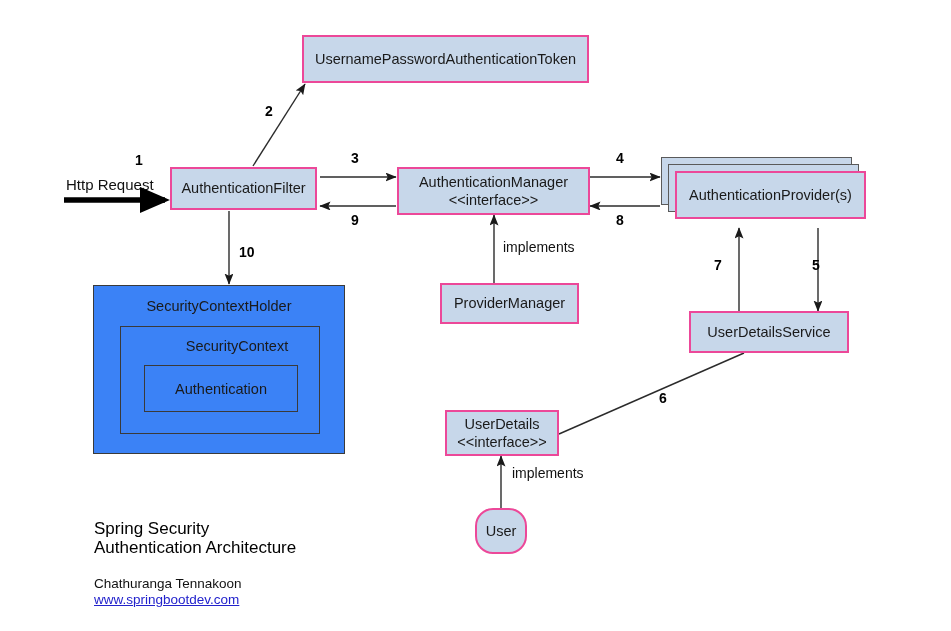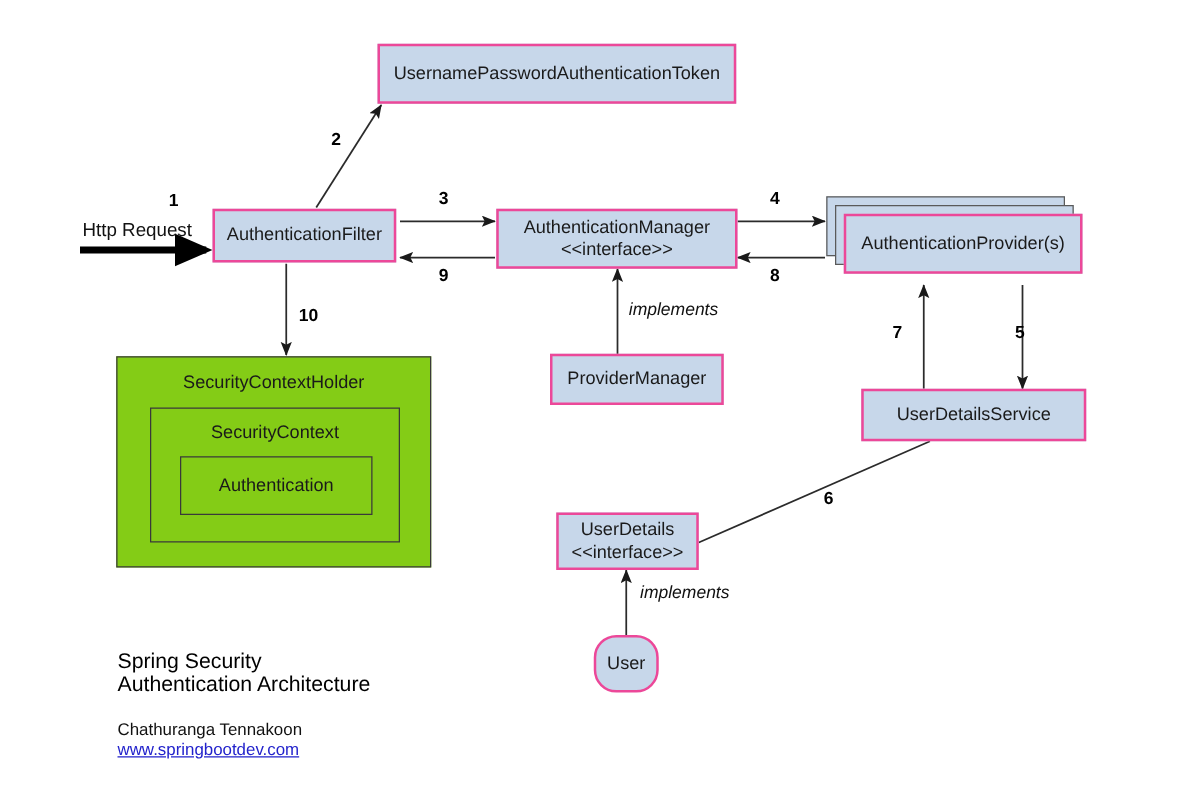--- a/index.html
+++ b/index.html
@@ -35,21 +35,21 @@
   }
   .ghost {
     position: absolute;
     box-sizing: border-box;
     background: #c7d7ea;
     border: 1px solid #5a5a5a;
   }
   .nest {
     position: absolute;
     box-sizing: border-box;
-    background: #84cc16;
+    background: #3b82f6;
     border: 1px solid #3a3a3a;
   }
   .nest-label {
     position: absolute;
     width: 100%;
     text-align: center;
     font-size: 14.5px;
     color: #1a1a1a;
     white-space: nowrap;
   }
@@ -58,21 +58,20 @@
     font-size: 14px;
     font-weight: bold;
     color: #000;
     white-space: nowrap;
   }
   .plain-label {
     position: absolute;
     font-size: 14px;
     color: #111;
     white-space: nowrap;
-    font-style: italic;
   }
   .http-label {
     position: absolute;
     font-size: 15px;
     color: #111;
     white-space: nowrap;
   }
   .title {
     position: absolute;
     font-size: 17px;
@@ -160,36 +159,36 @@
   <div class="ghost" style="left:661px; top:157px; width:191px; height:48px;"></div>
   <div class="ghost" style="left:668px; top:164px; width:191px; height:48px;"></div>
   <div class="box" style="left:675px; top:171px; width:191px; height:48px;">
     <span>AuthenticationProvider(s)</span>
   </div>
 
   <div class="box" style="left:440px; top:283px; width:139px; height:41px;">
     <span>ProviderManager</span>
   </div>
 
-  <div class="box" style="left:689px; top:311px; width:180px; height:42px;">
+  <div class="box" style="left:689px; top:311px; width:160px; height:42px;">
     <span>UserDetailsService</span>
   </div>
 
   <div class="box" style="left:445px; top:410px; width:114px; height:46px;">
     <span>UserDetails</span>
     <span class="sub">&lt;&lt;interface&gt;&gt;</span>
   </div>
 
   <div class="box" style="left:475px; top:508px; width:52px; height:46px;border-radius:18px;">
     <span>User</span>
   </div>
 
   <div class="nest" style="left:93px; top:285px; width:252px; height:169px;">
     <div class="nest-label" style="top:12px;">SecurityContextHolder</div>
-    <div class="nest" style="left:26px; top:40px; width:200px; height:108px;">
+    <div class="nest" style="left:26px; top:40px; width:200px; height:108px;padding-left:17px;">
       <div class="nest-label" style="top:11px;">SecurityContext</div>
       <div class="nest" style="left:23px; top:38px; width:154px; height:47px; display:flex; align-items:center; justify-content:center;">
         <span style="font-size:14.5px; color:#1a1a1a;">Authentication</span>
       </div>
     </div>
   </div>
 
   <div class="http-label" style="left:66px; top:176px;">Http Request</div>
   <div class="num" style="left:135px; top:152px;">1</div>
   <div class="num" style="left:265px; top:103px;">2</div>

